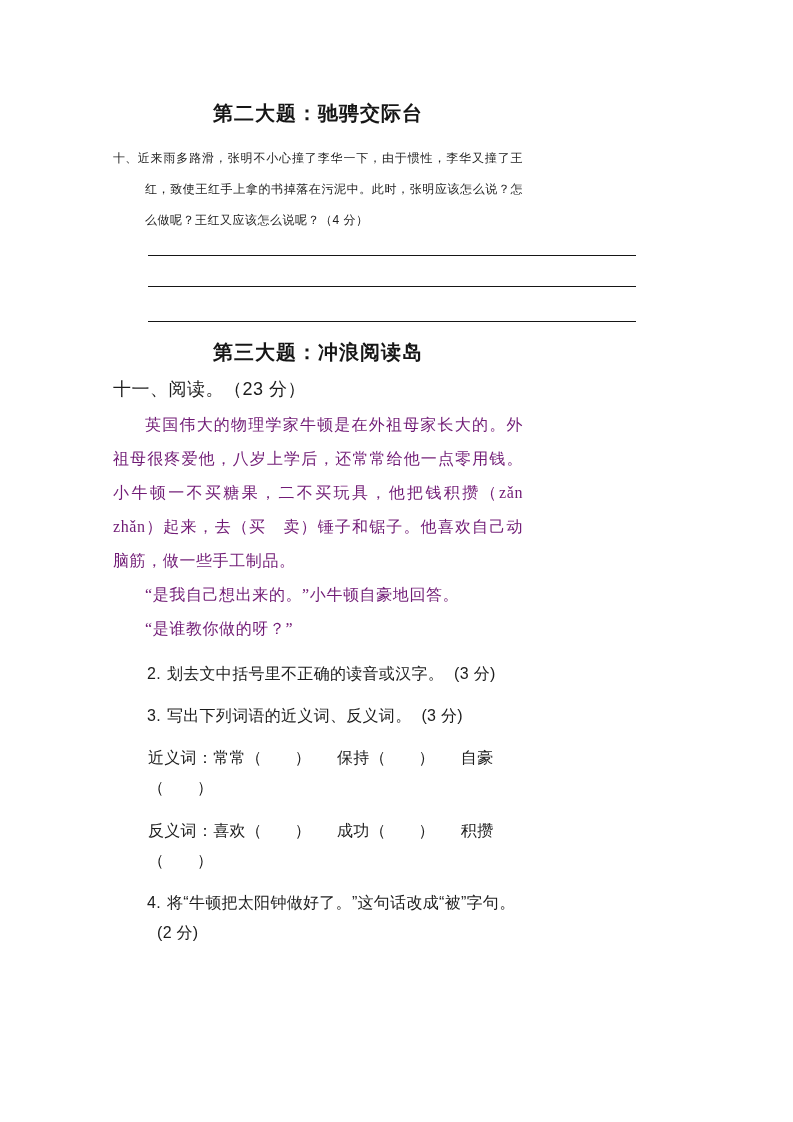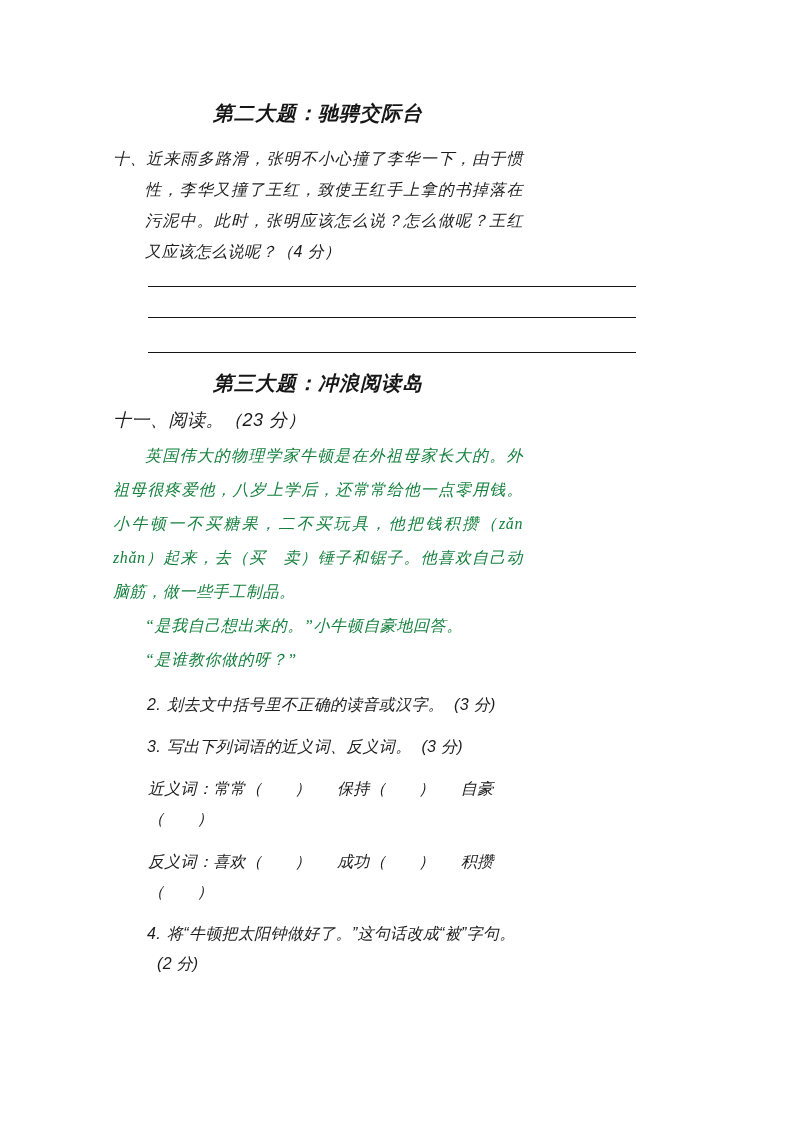--- a/index.html
+++ b/index.html
@@ -6,35 +6,34 @@
   .page {
     position: relative;
     width: 636px;
     height: 1122px;
     box-sizing: border-box;
     padding: 101px 113px 0 113px;
     background: #ffffff;
     color: #1c1c1c;
     font-family: "Liberation Sans", "DejaVu Sans", sans-serif;
     overflow: hidden;
-    font-style: italic;
   }
   .section-title {
     margin: 0;
     text-align: center;
     font-size: 20px;
     line-height: 24px;
     font-weight: bold;
     letter-spacing: 1px;
     color: #161616;
   }
   .section-title.t2 { margin-top: 18px; }
   .q10 {
     margin-top: 18px;
-    font-size: 16px;
+    font-size: 12px;
     line-height: 31px;
     padding-left: 32px;
     text-indent: -32px;
     text-align: justify;
     letter-spacing: 0.5px;
   }
   .q10 .q-num { letter-spacing: 0; }
   .ans-line {
     height: 0;
     border-top: 1.6px solid #161616;
@@ -49,21 +48,21 @@
     font-size: 18px;
     line-height: 30px;
     letter-spacing: 0.5px;
   }
   .passage {
     margin-top: 4px;
     font-family: "Liberation Serif", "DejaVu Serif", serif;
     font-size: 16px;
     line-height: 34px;
     letter-spacing: 0.6px;
-    color: #15803d;
+    color: #701a75;
   }
   .passage p {
     margin: 0;
     text-indent: 2em;
     text-align: justify;
   }
   .q-item {
     margin-left: 34px;
     font-size: 16px;
     line-height: 30px;

